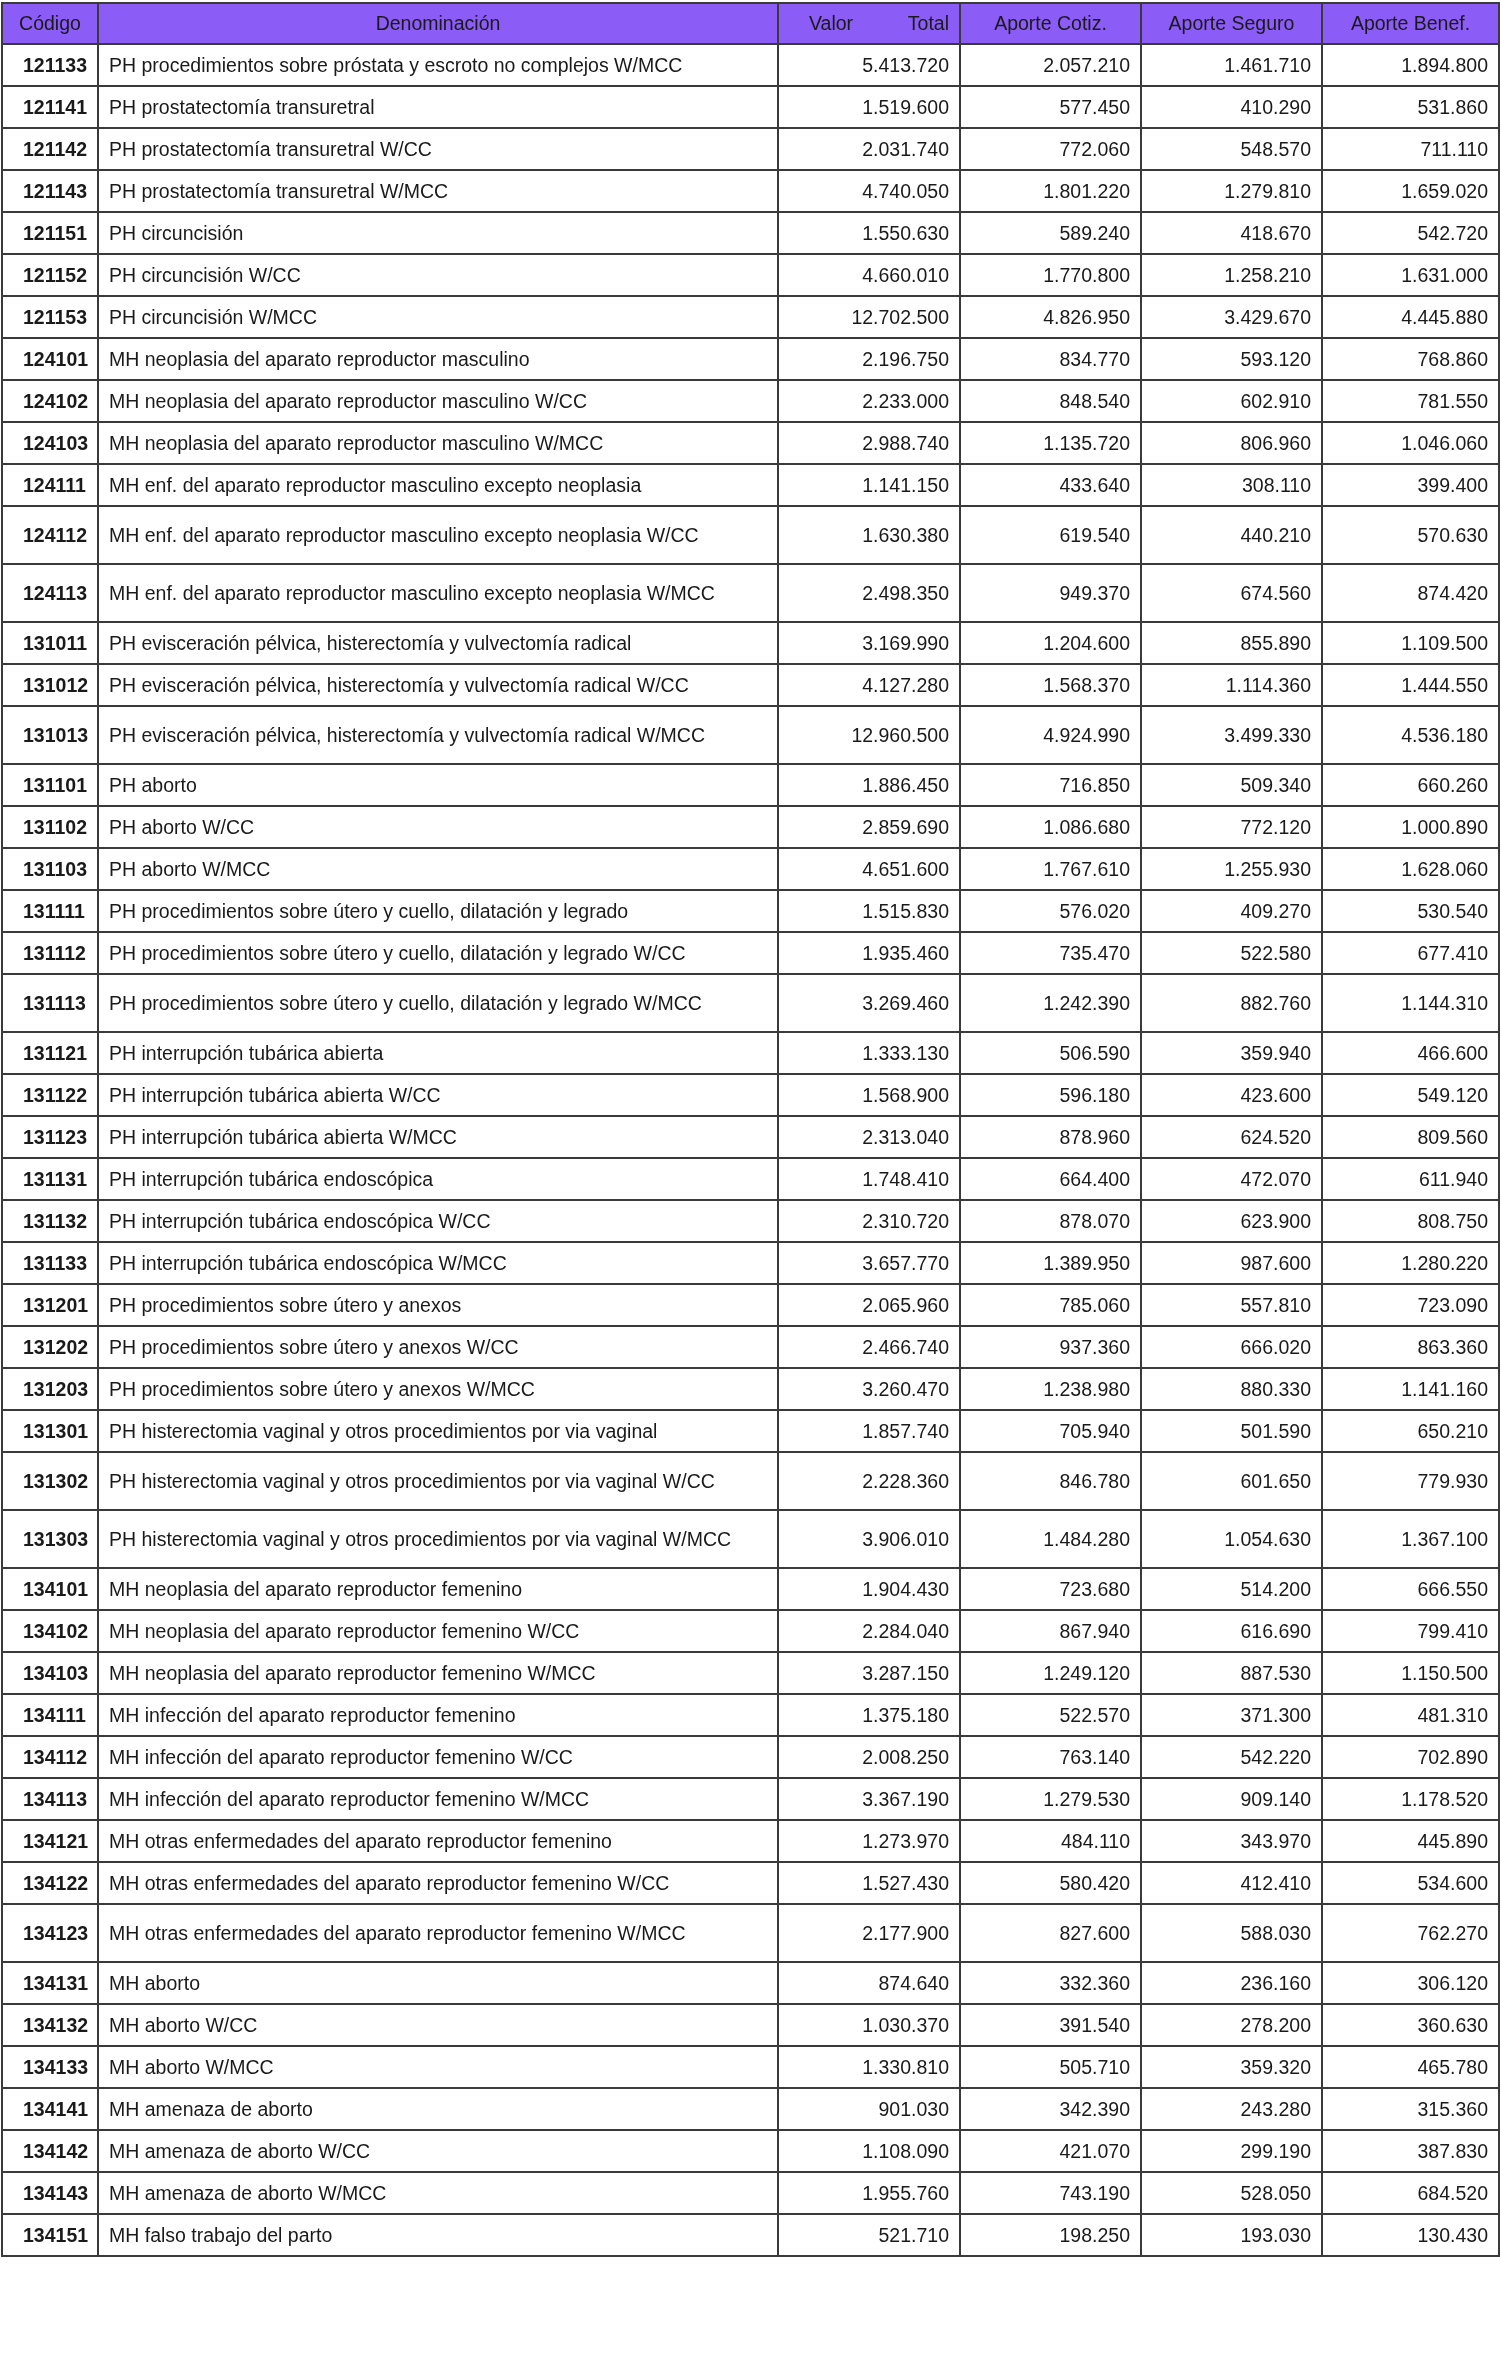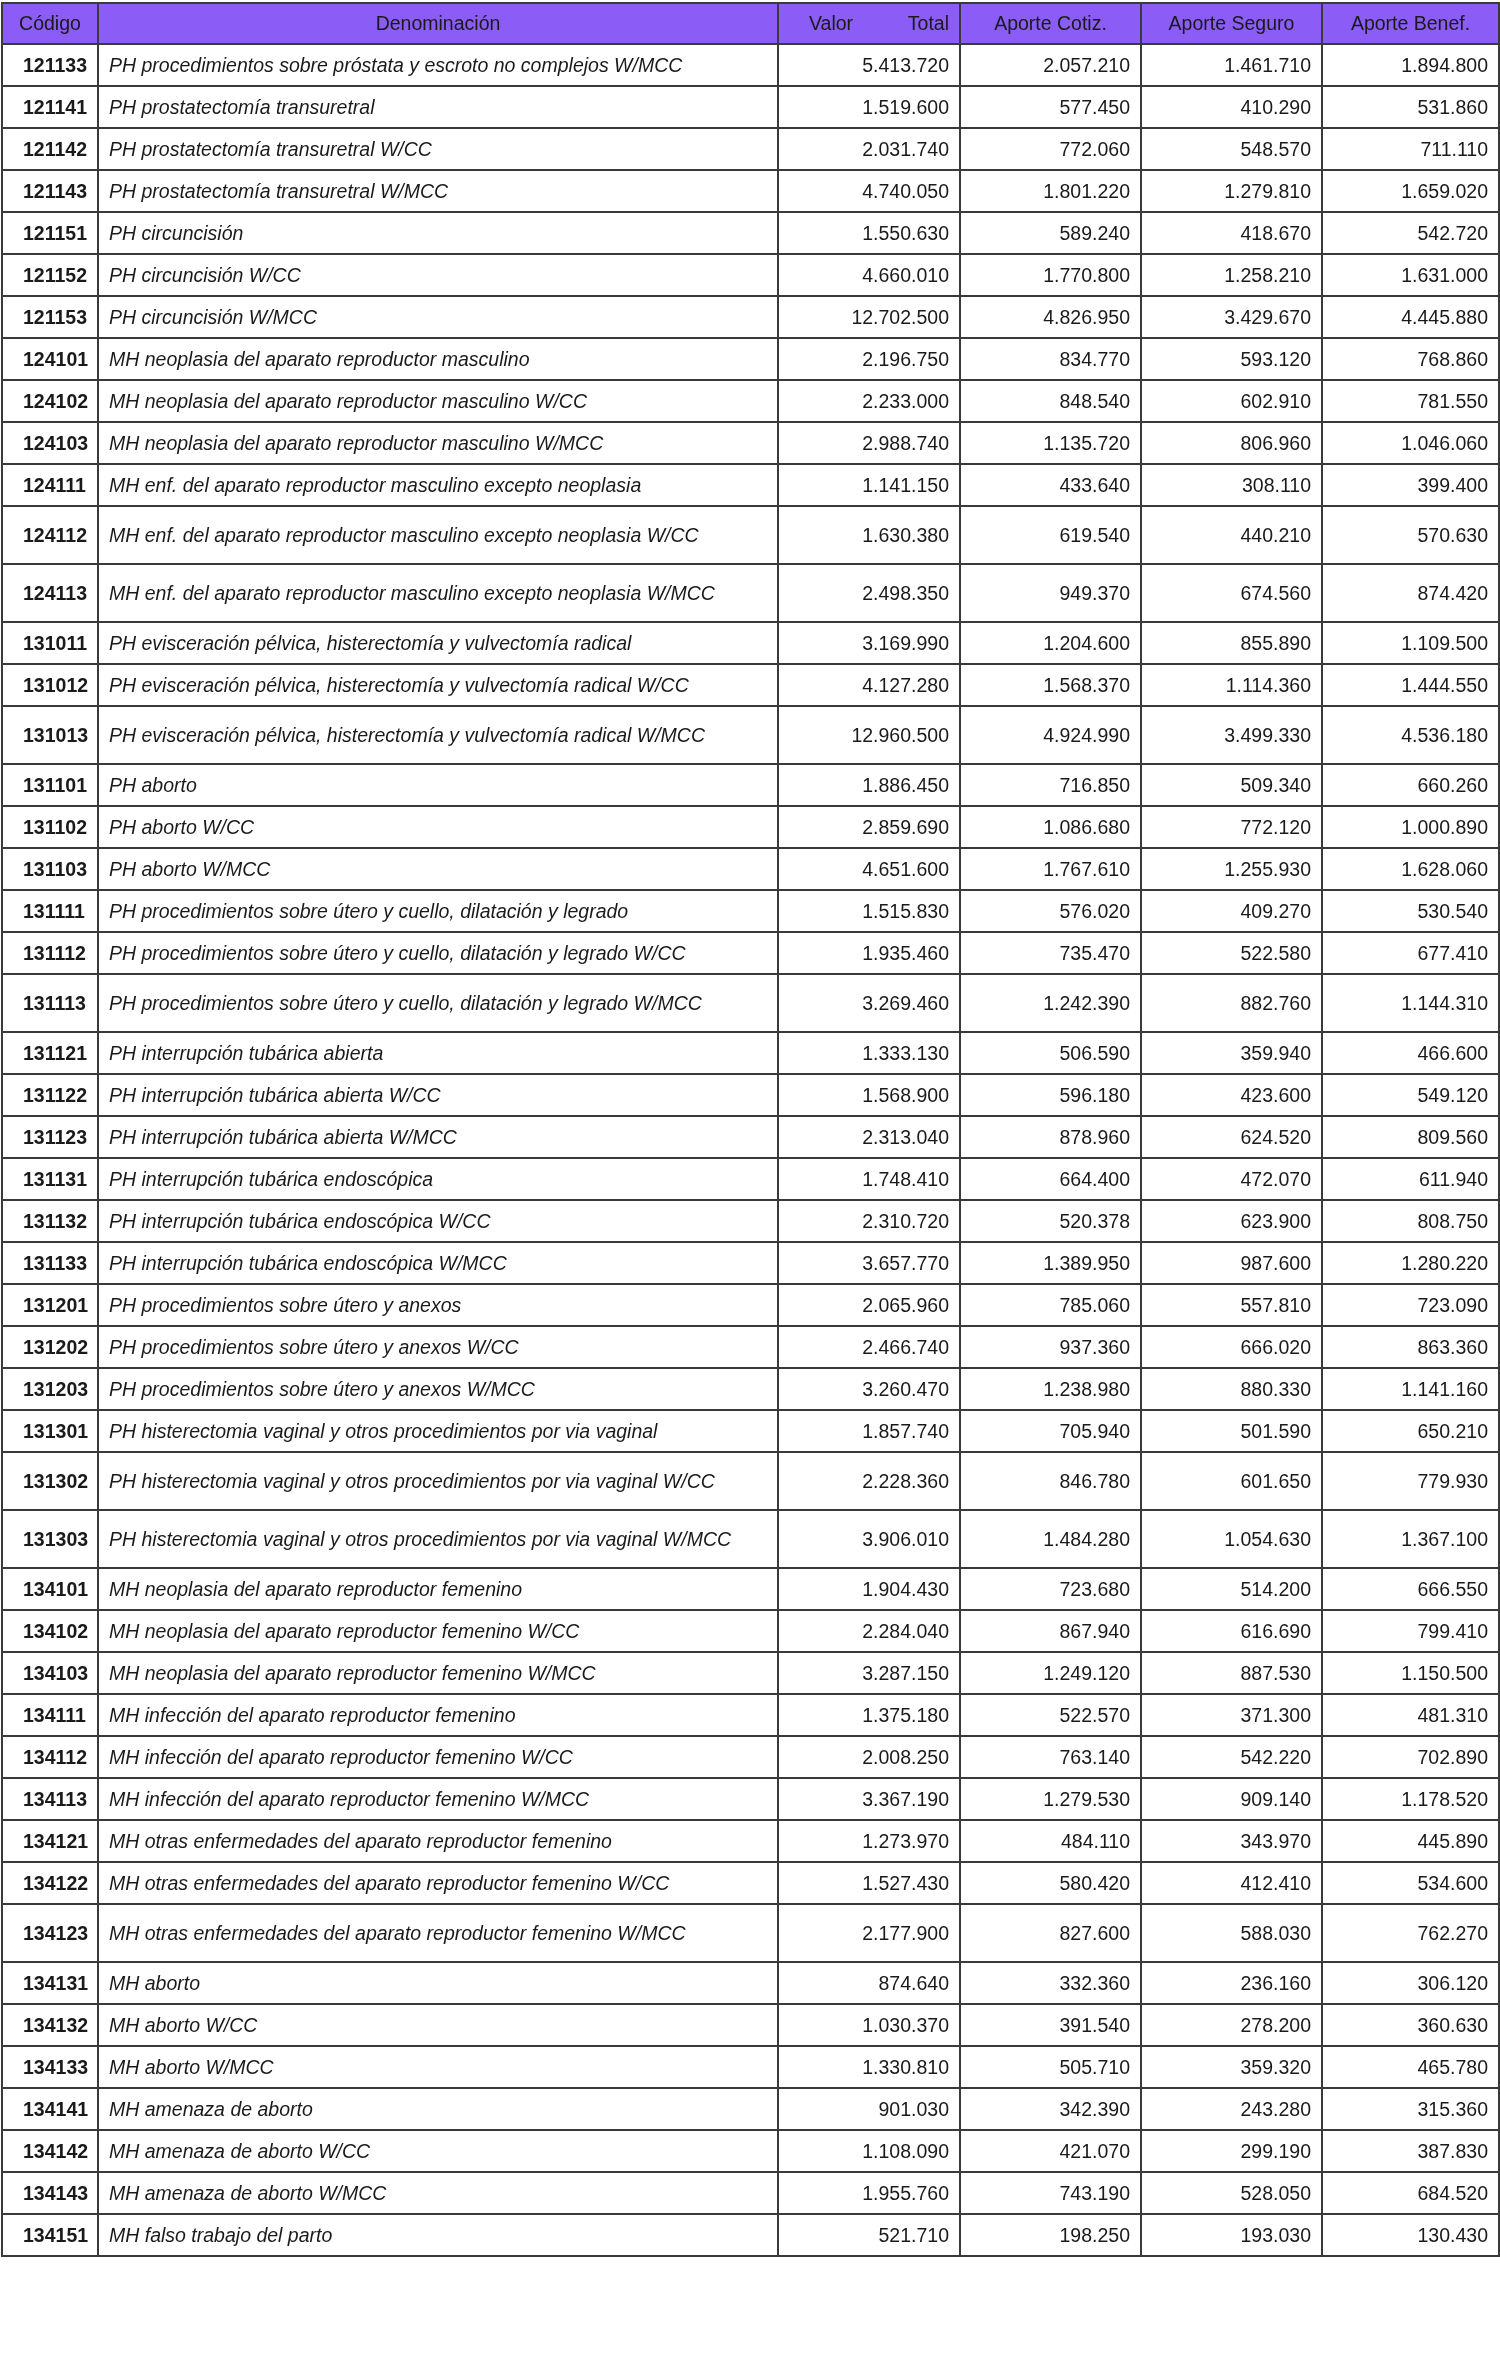--- a/index.html
+++ b/index.html
@@ -31,21 +31,21 @@
     height: 39px;
     text-align: center;
     white-space: nowrap;
   }
   thead th.val-head { text-align: left; padding-left: 30px; }
   thead th.val-head .t2 { float: right; }
   tbody td { height: 40px; line-height: 24px; }
   tbody tr.two td { height: 56px; }
   td.code { text-align: center; padding: 0 20px; font-weight: bold; }
   td.num { text-align: right; white-space: nowrap; }
-  td.den { text-align: left; padding-left: 10px; padding-right: 5px; font-style: italic; }
+  td.den { text-align: left; padding-left: 10px; padding-right: 5px; }
 </style>
 </head>
 <body>
 
 <div class="wrap">
   <table>
     <colgroup>
       <col class="c-code">
         <col class="c-den">
         <col class="c-val">
@@ -269,21 +269,21 @@
           <td class="den">PH interrupción tubárica endoscópica</td>
           <td class="num">1.748.410</td>
           <td class="num">664.400</td>
           <td class="num">472.070</td>
           <td class="num">611.940</td>
         </tr>
         <tr>
           <td class="code">131132</td>
           <td class="den">PH interrupción tubárica endoscópica W/CC</td>
           <td class="num">2.310.720</td>
-          <td class="num">520.378</td>
+          <td class="num">878.070</td>
           <td class="num">623.900</td>
           <td class="num">808.750</td>
         </tr>
         <tr>
           <td class="code">131133</td>
           <td class="den">PH interrupción tubárica endoscópica W/MCC</td>
           <td class="num">3.657.770</td>
           <td class="num">1.389.950</td>
           <td class="num">987.600</td>
           <td class="num">1.280.220</td>

